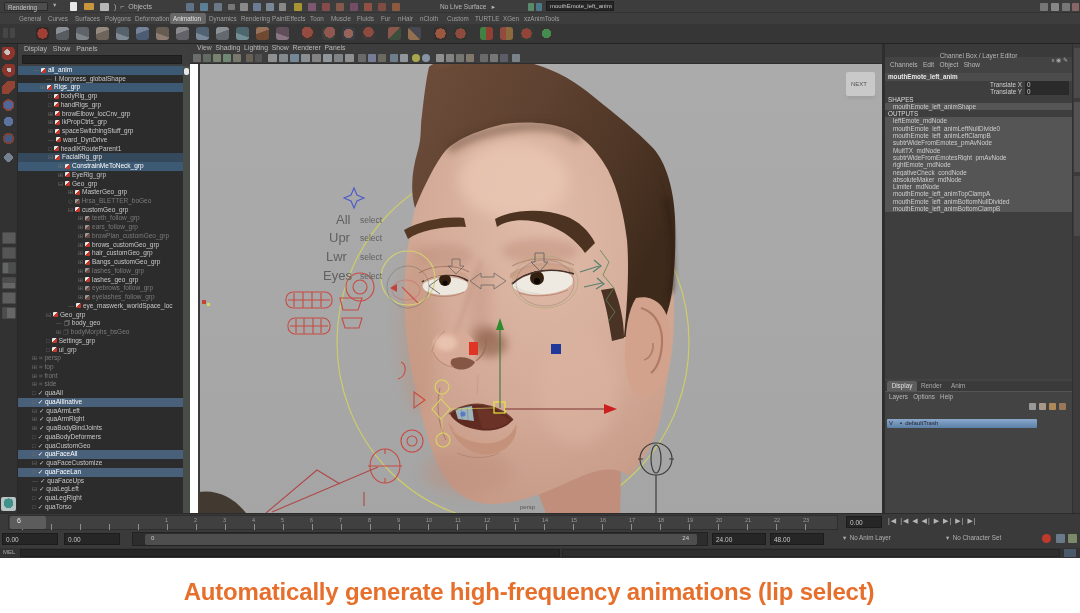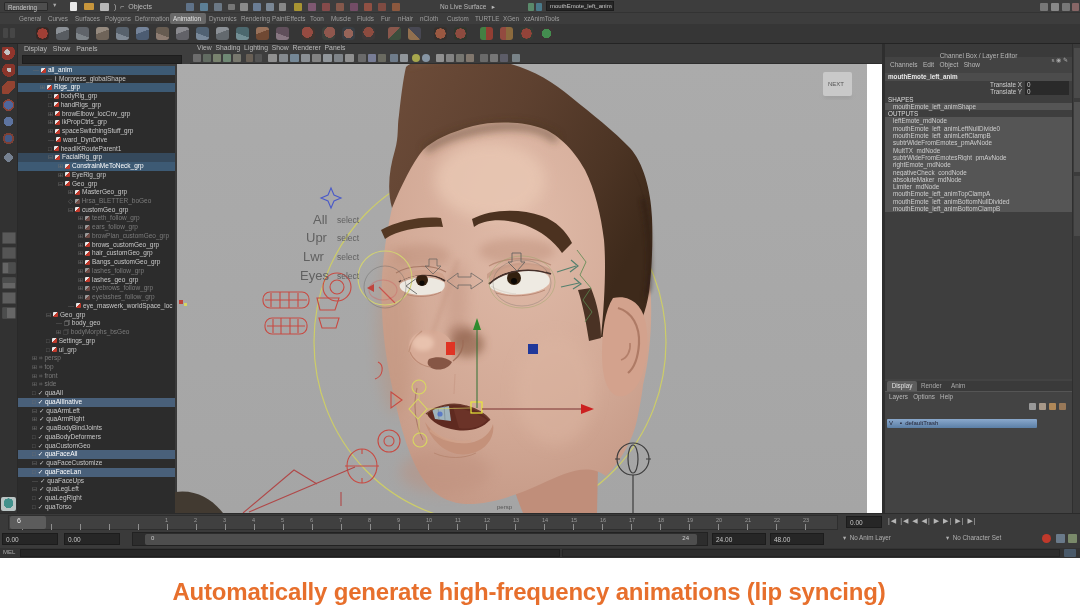--- a/index.html
+++ b/index.html
@@ -21,21 +21,21 @@
 .tr{font-style:normal;display:block;height:8.74px;line-height:8.74px;font-size:6.5px;color:#c9c9c9;white-space:nowrap;position:relative}
 .tr b{display:inline-block;width:5px;height:5px;vertical-align:-0.5px;margin-right:2px;background:linear-gradient(135deg,#e8e8e8 45%,#c0392b 45%);border-radius:1px;font-weight:normal}
 .tr.dim{color:#7b7b7b}
 .tr.dim b{background:linear-gradient(135deg,#9a9a9a 45%,#6e4a44 45%)}
 .tr.sel{background:#3d5a74;color:#fff}
 .tr.sel2{background:#35495c;color:#e6e6e6}
 .tr.selq{background:#49607a;color:#fff}
 .tr u{font-style:normal;text-decoration:none;color:#6f6f6f;font-size:6px;margin-right:2px}
 
 #vphead{left:190px;top:44px;width:692px;height:20px;background:#3d3d3d;border-bottom:1px solid #2e2e2e}
-#vpsvg{left:175px;top:64px;width:692px;height:449px}
+#vpsvg{left:198px;top:64px;width:692px;height:449px}
 
 #rightpanel{left:882px;top:44px;width:190px;height:469px;background:#434343;border-left:3px solid #2e2e2e}
 #sidetabs{left:1072px;top:44px;width:8px;height:469px;background:#3b3b3b;border-left:1px solid #2f2f2f}
 .cbrow{font-style:normal;display:block;height:7.3px;line-height:7.3px;font-size:6.3px;color:#cfcfcf;white-space:nowrap;position:relative}
 .chip{background:#555}
 
 #timeslider{left:0;top:513px;width:1080px;height:18px;background:#3a3a3a;border-top:1px solid #2b2b2b}
 #rangerow{left:0;top:531px;width:1080px;height:17px;background:#3a3a3a}
 #cmdrow{left:0;top:548px;width:1080px;height:10px;background:#333}
 #footer{left:0;top:558px;width:1080px;height:55px;background:#fff;text-align:center}
@@ -556,14 +556,14 @@
   <div class="ic" style="left:1042px;top:3px;width:9px;height:9px;border-radius:50%;background:#c0392b"></div>
   <div class="ic" style="left:1056px;top:3px;width:9px;height:9px;background:#6a7a8a"></div>
   <div class="ic" style="left:1068px;top:3px;width:9px;height:9px;background:#7a8a6a"></div>
 </div>
 <div class="abs" id="cmdrow">
   <span style="position:absolute;left:3px;top:1px;font-size:6px;color:#aaa">MEL</span>
   <div style="position:absolute;left:20px;top:1px;width:540px;height:8px;background:#262626;border:1px solid #1e1e1e"></div>
   <div style="position:absolute;left:562px;top:1px;width:498px;height:8px;background:#2e2e2e;border:1px solid #252525"></div>
   <div class="ic" style="left:1064px;top:1px;width:12px;height:8px;background:#4a5a6a"></div>
 </div>
-<div class="abs" id="footer"><span>Automatically generate high-frequency animations (lip syncing)</span></div>
+<div class="abs" id="footer"><span>Automatically generate high-frequency animations (lip select)</span></div>
 </div>
 
 </body></html>

